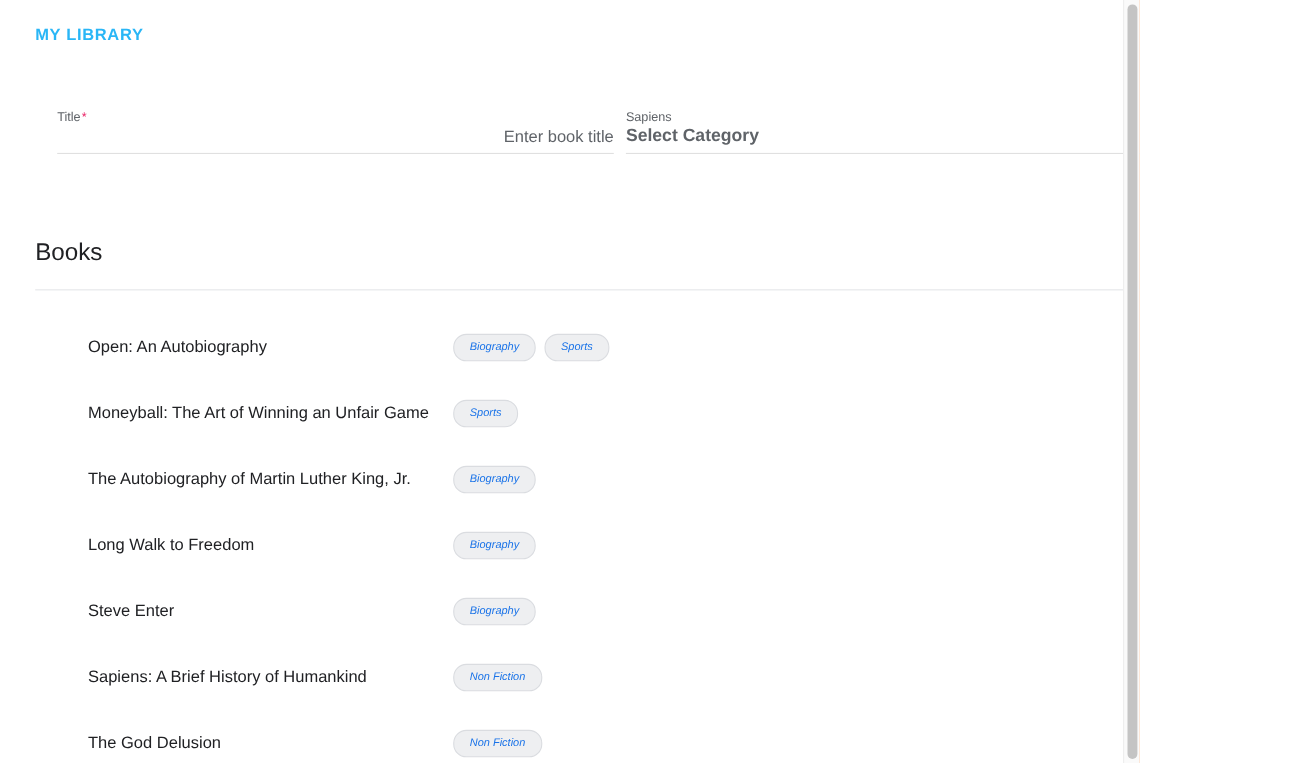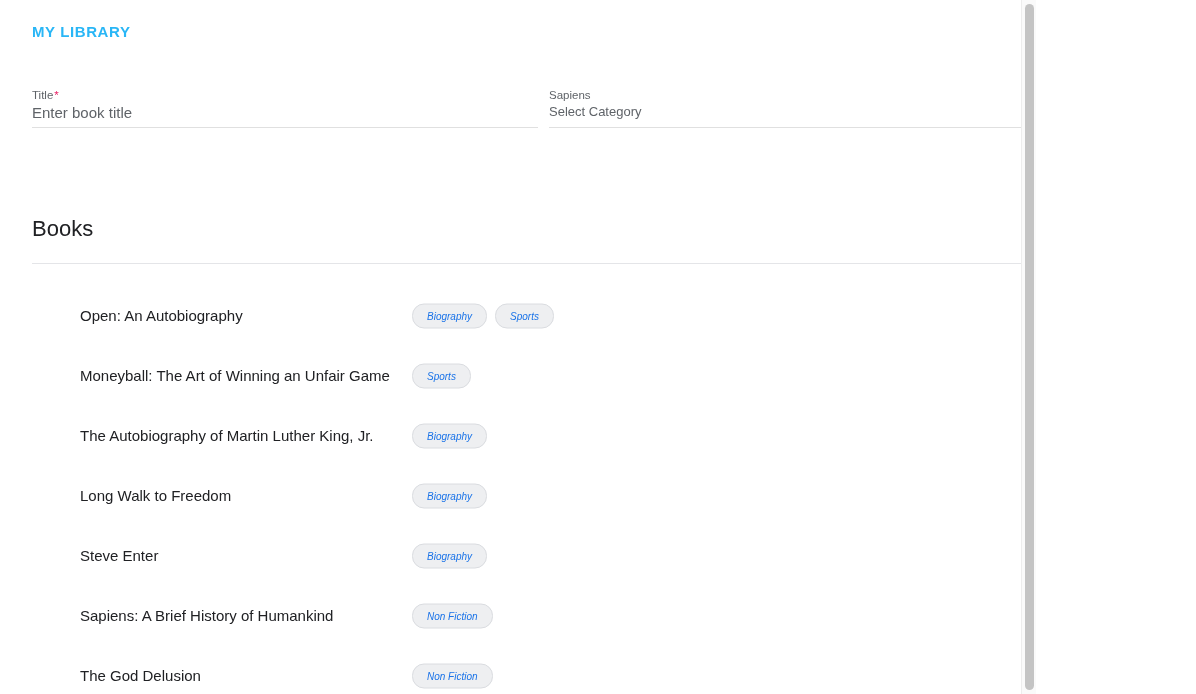--- a/index.html
+++ b/index.html
@@ -47,21 +47,22 @@
   .form-row {
     position: absolute;
     left: 0;
     top: 88px;
     width: 1181px;
     height: 50px;
   }
 
   .field {
     position: absolute;
-    top: 0;
+    top: 12px;
+    margin-left: 20px;
   }
 
   .field-label {
     font-size: 11.5px;
     color: #5f6368;
     line-height: 14px;
     display: block;
     height: 14px;
   }
 
@@ -78,37 +79,39 @@
     outline: none;
     font-family: "Liberation Sans", sans-serif;
     font-size: 15px;
     color: #202124;
     padding: 0 0 5px 0;
     display: block;
     width: 100%;
     box-sizing: border-box;
     line-height: 20px;
     height: 26px;
+    text-align: right;
   }
   .field-underline::placeholder { color: #5f6368; opacity: 1; }
 
   #field-title { left: 32px; width: 506px; }
   #field-category { left: 549px; width: 509px; }
 
   .select-wrap { position: relative; }
 
   .select-value {
     border-bottom: 1px solid #e0e0e0;
-    font-size: 13px;
+    font-size: 16px;
     color: #5f6368;
     padding: 0 20px 5px 0;
     line-height: 20px;
     height: 26px;
     box-sizing: border-box;
     cursor: pointer;
+    font-weight: bold;
   }
 
   .chevron {
     position: absolute;
     right: 19px;
     top: 5px;
     width: 12px;
     height: 12px;
     pointer-events: none;
   }

